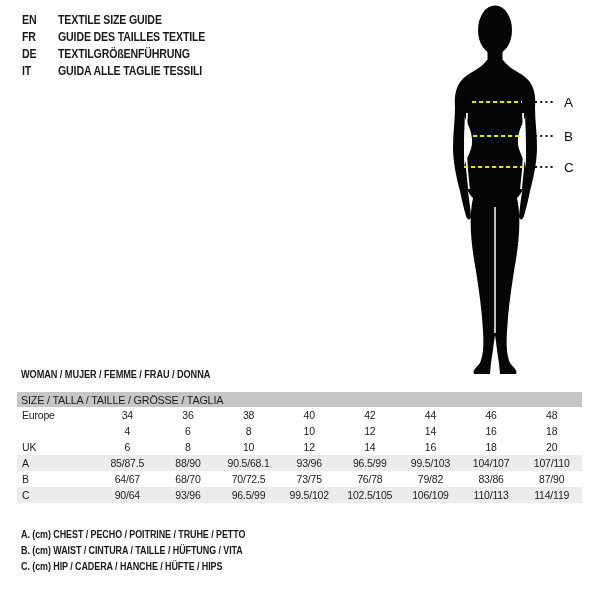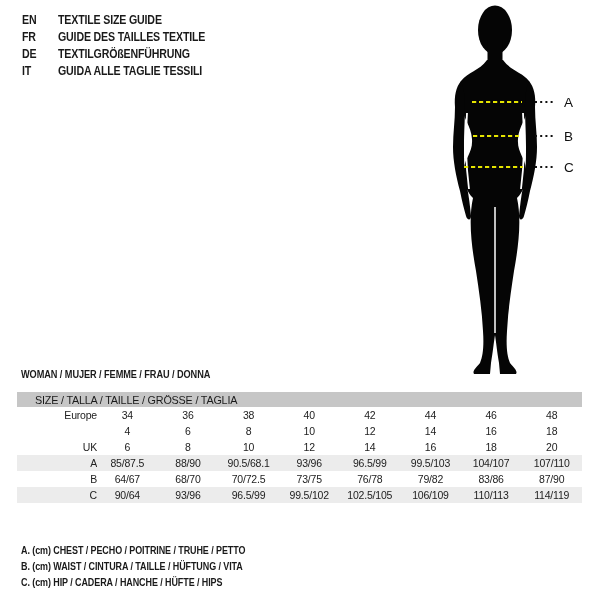--- a/index.html
+++ b/index.html
@@ -24,25 +24,25 @@
     white-space:nowrap;transform:scaleX(.8);transform-origin:0 0;letter-spacing:-.1px;
   }
   
   .size-table{
     position:absolute;left:17px;top:392px;width:565px;
     border-collapse:collapse;table-layout:fixed;
     font-size:10.5px;letter-spacing:-.2px;color:#222;
   }
   .size-table td{padding:0;text-align:center;height:16px;overflow:hidden;white-space:nowrap;}
   .size-table .table-header-cell{
-    text-align:left;padding-left:18px;height:15px;font-size:10.8px;color:#1b1b1b;
-  }
-  .size-table .row-label{text-align:right;padding-left:5px;}
-  
-  .legend{position:absolute;left:21px;top:544px;}
+    text-align:left;padding-left:4px;height:15px;font-size:10.8px;color:#1b1b1b;
+  }
+  .size-table .row-label{text-align:left;padding-left:5px;}
+  
+  .legend{position:absolute;left:21px;top:528px;}
   .legend-line{
     height:16px;font-weight:bold;font-size:11.5px;white-space:nowrap;
     transform:scaleX(.78);transform-origin:0 50%;letter-spacing:-.1px;
   }
 </style>
 </head>
 <body>
 
 <div class="page">
 

